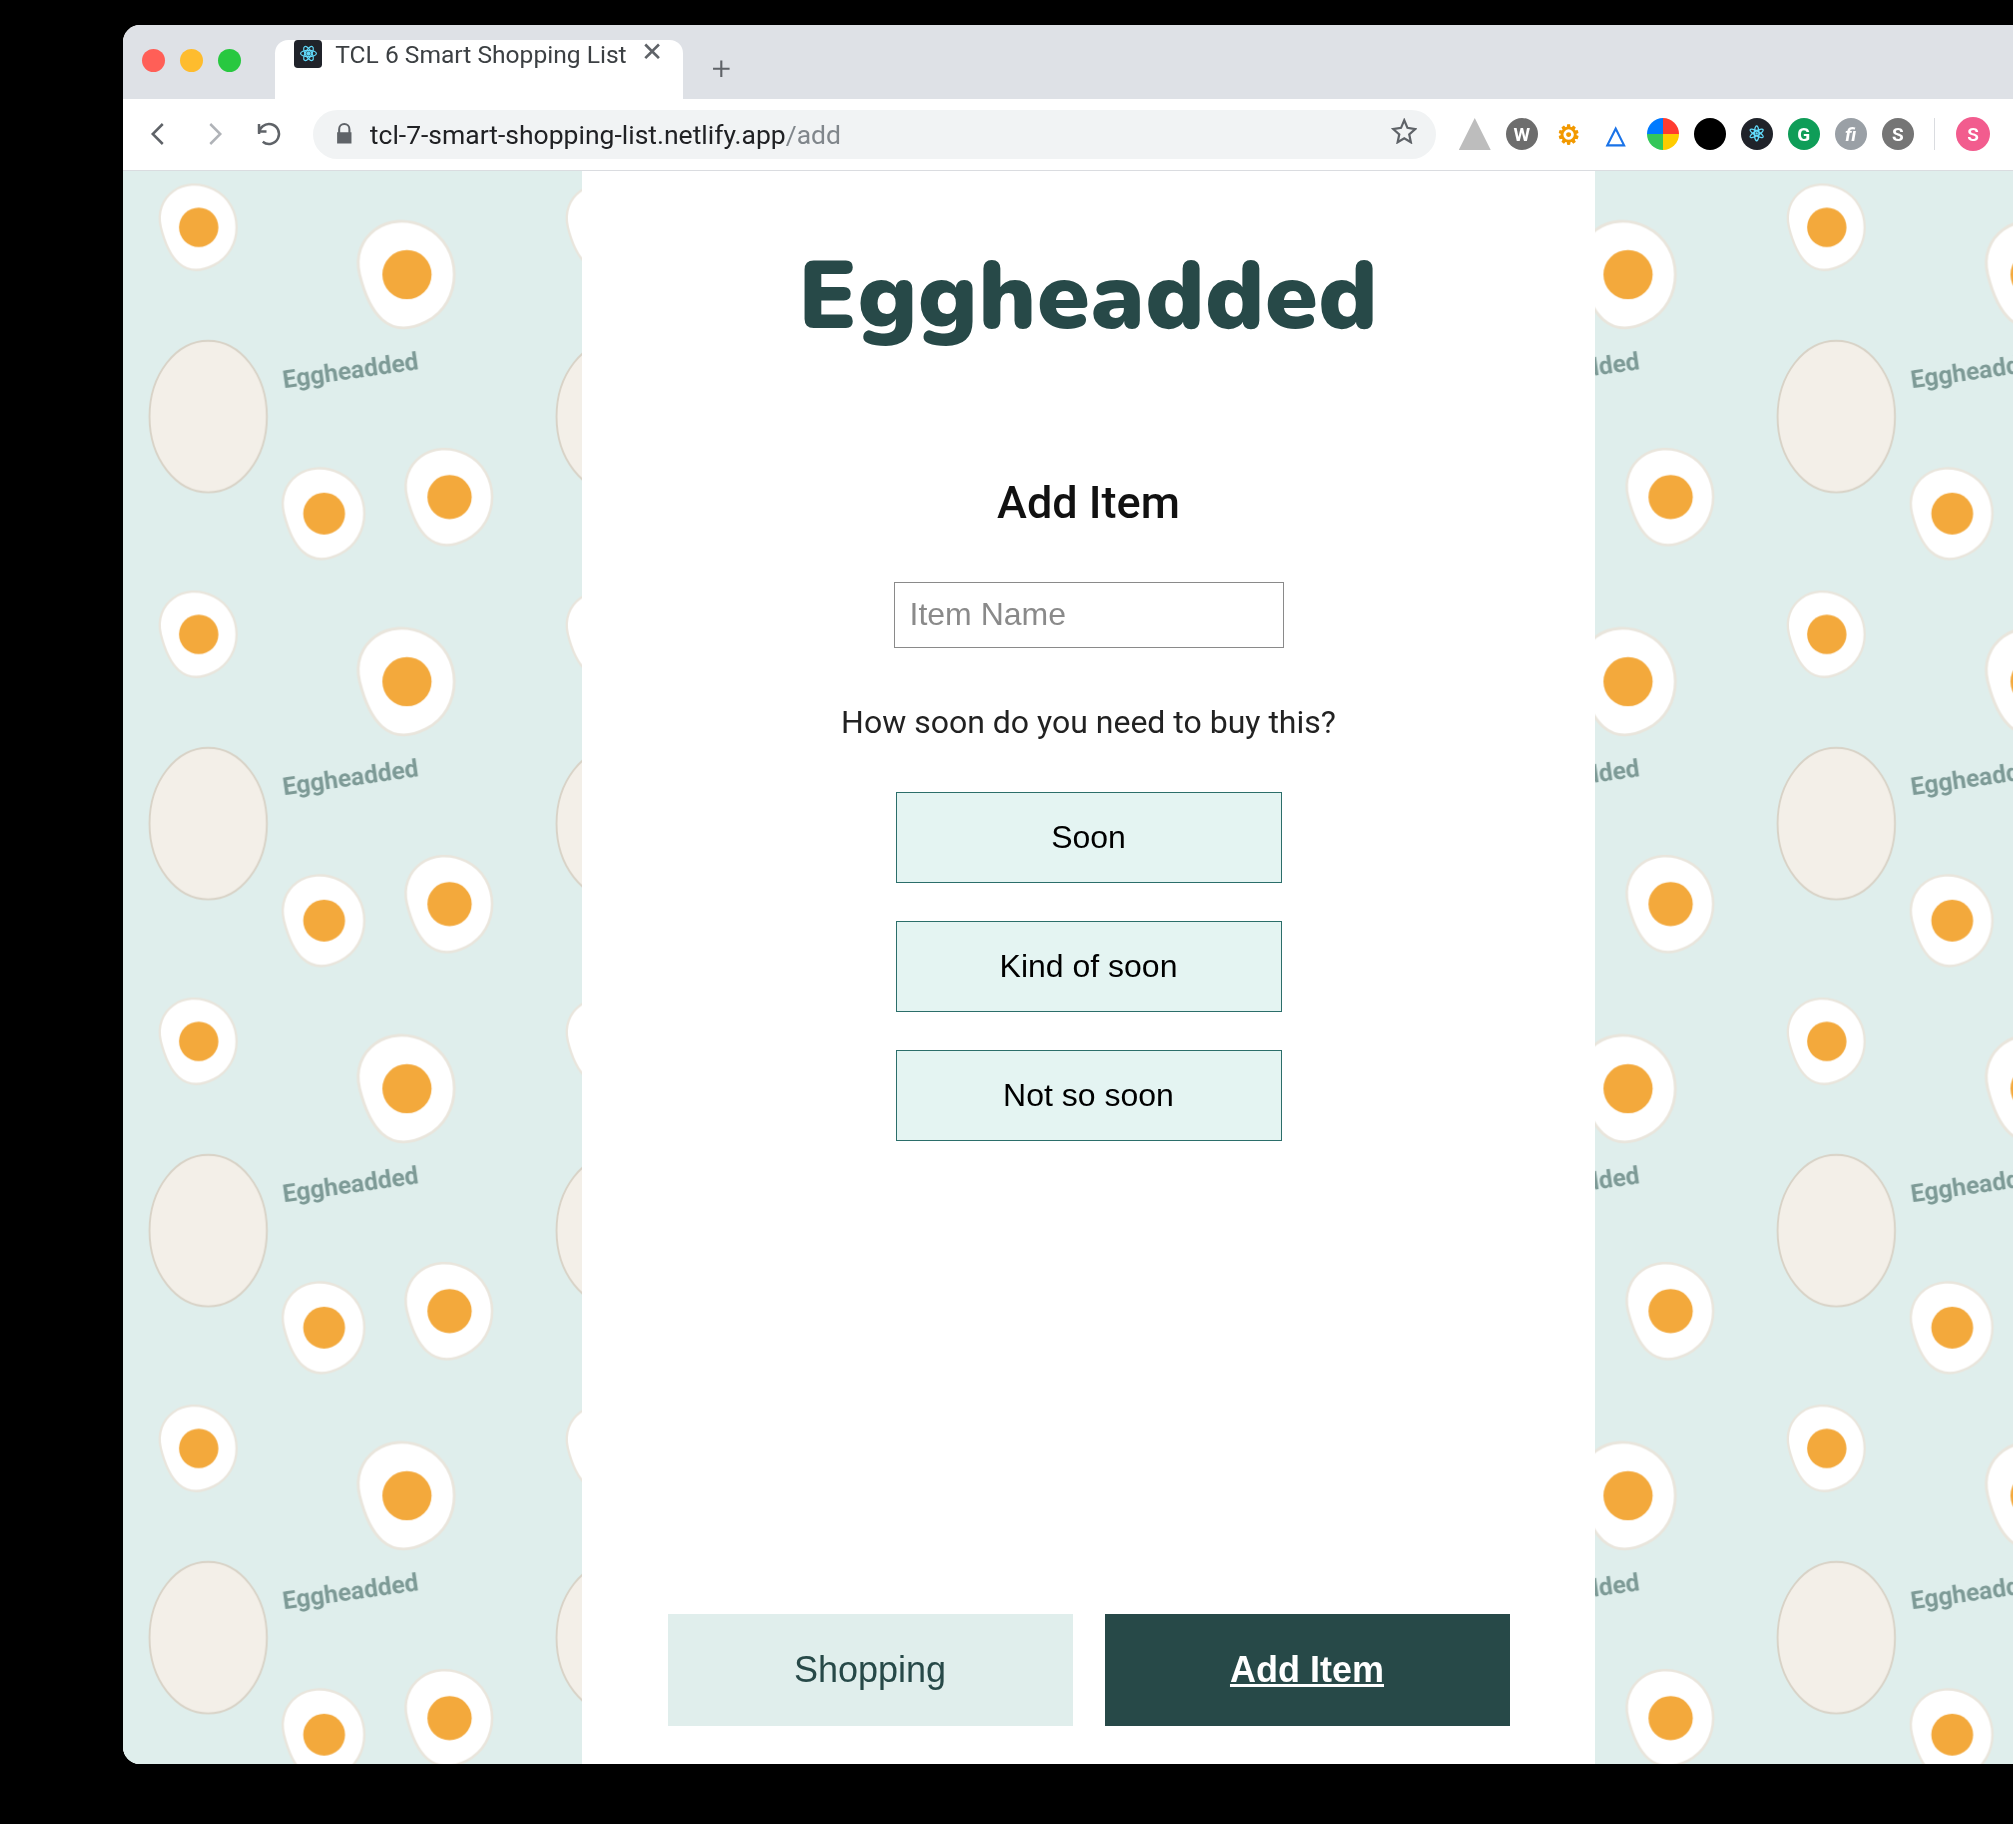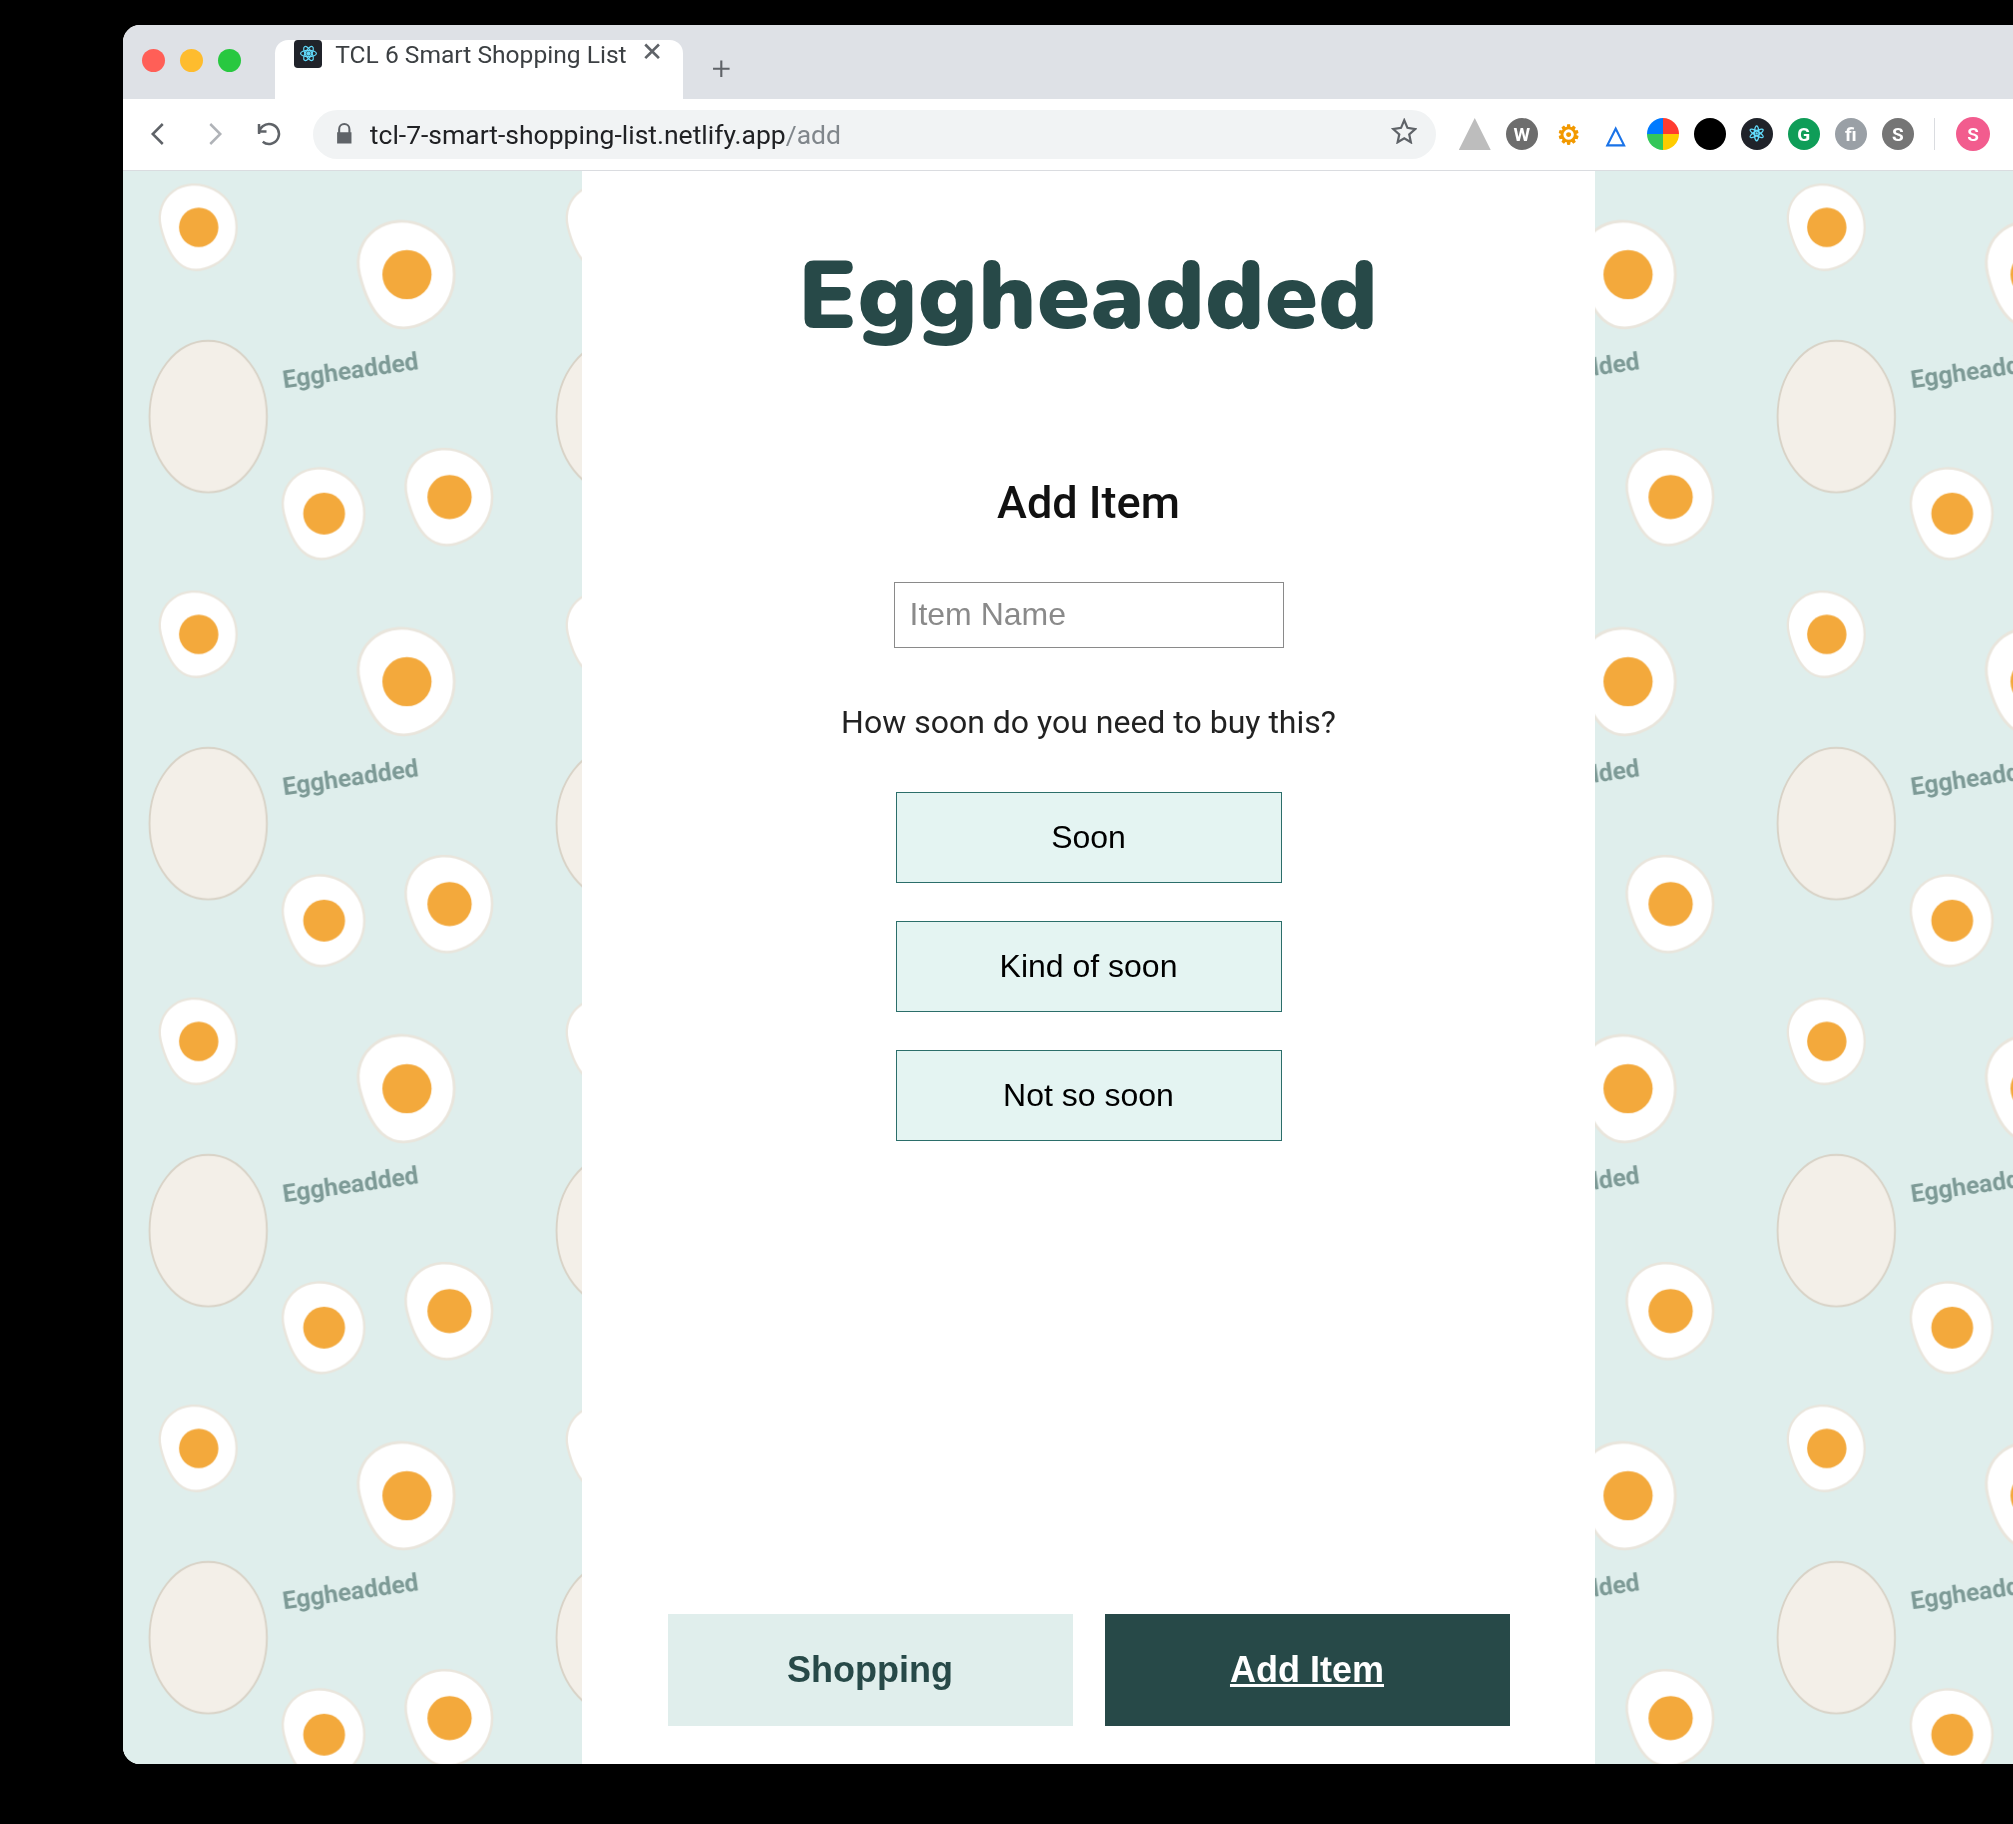--- a/index.html
+++ b/index.html
@@ -136,21 +136,21 @@
     font-size: 19px; font-weight: 700; color:#fff;
   }
   .ext.drive { background:#bdbdbd; clip-path: polygon(50% 0,100% 100%,0 100%); border-radius:0;}
   .ext.w { background:#6d6d6d; }
   .ext.gear { background:transparent; color:#f29900; font-size:26.5px;}
   .ext.tri { background:transparent; color:#1a73e8; font-size:24.6px;}
   .ext.dots4 { background: conic-gradient(#ff3b30 0 25%, #ffcc00 0 50%, #34c759 0 75%, #007aff 0 100%); }
   .ext.blackcircle { background:#000; }
   .ext.react { background:#20232a; color:#61dafb; font-size:21px;}
   .ext.green { background:#0f9d58; }
-  .ext.grey { background:#9aa0a6; }
+  .ext.grey { background:#9aa0a6;font-style:italic; }
   .ext.sgrey { background:#757575; }
   .sep { width:0.9px; height:32px; background:#dadce0; margin:0 5.7px;}
   .avatar {
     width: 34px; height: 34px; border-radius:50%;
     background:#f25c8e; color:#fff;
     display:flex; align-items:center; justify-content:center;
     font-size:19px; font-weight:600;
   }
   .kebab { width:34px; color:#5f6368; font-size:24.6px; text-align:center;}
 
@@ -226,21 +226,20 @@
     display:flex;
     justify-content:center;
     gap: 32px;
   }
   .nav-btn {
     width: 405px;
     height: 112px;
     font-size: 36px;
     border: none;
     cursor: pointer;
-    font-weight: bold;
   }
   .nav-btn.shopping {
     background:#e0eeec;
     color:#274948;
   }
   .nav-btn.additem {
     background:#274948;
     color:#fff;
     text-decoration: underline;
     font-weight:600;

